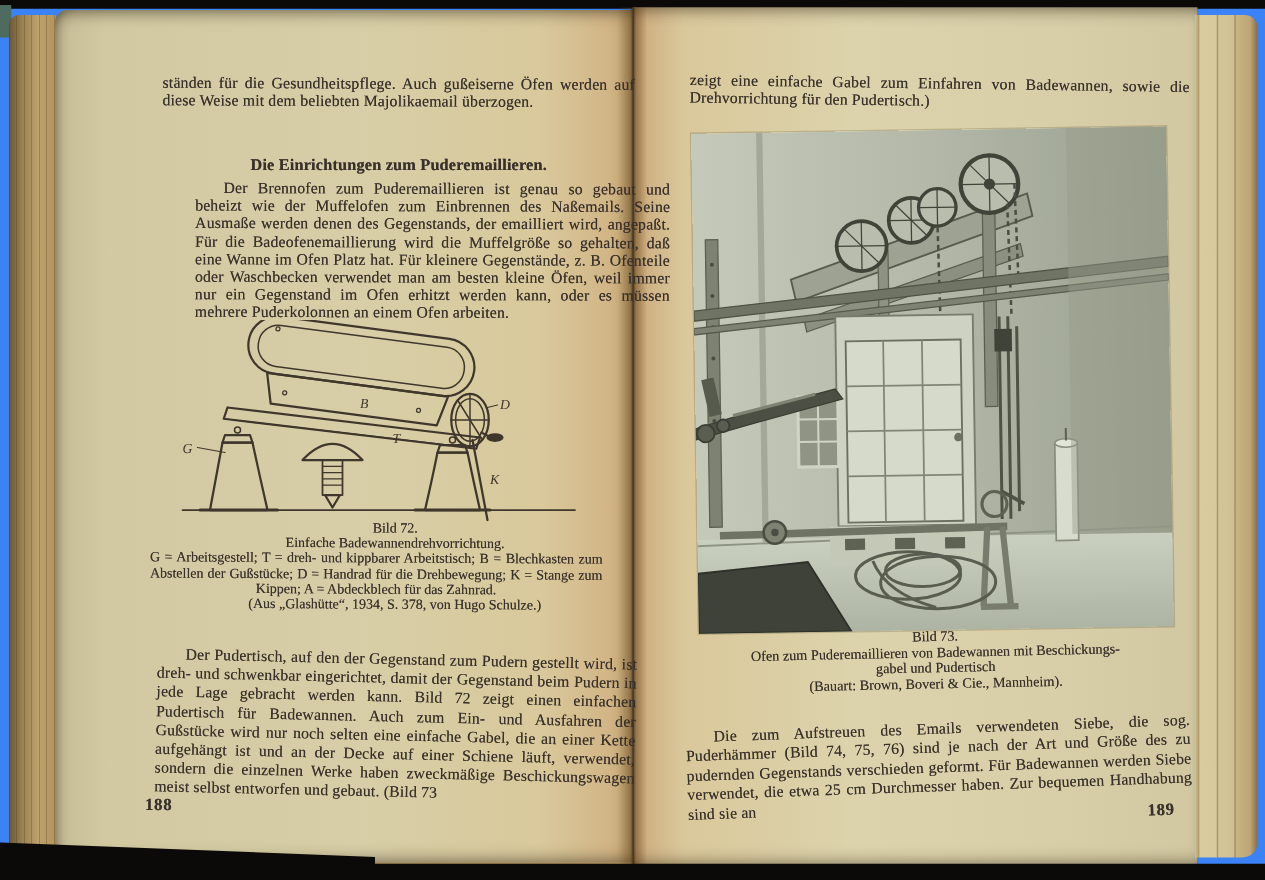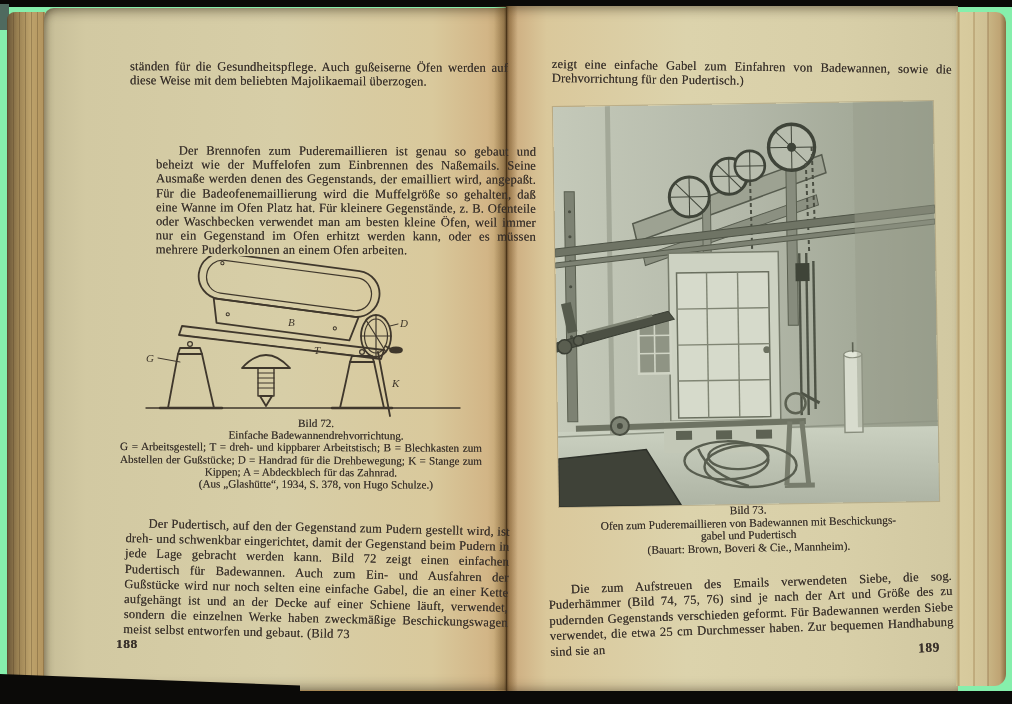--- a/index.html
+++ b/index.html
@@ -2,21 +2,21 @@
 <html><head>
 <meta charset="utf-8">
 <style>
   html,body{margin:0;padding:0;}
   body{
     width:1012px;height:704px;overflow:hidden;
     background:#0b0a08;
     font-family:"Liberation Serif", serif;
     color:#38302a;
   }
-  .scene{position:relative;width:1012px;height:704px;overflow:hidden;background:#86efac;}
+  .scene{position:relative;width:1012px;height:704px;overflow:hidden;background:#3b82f6;}
 
   
   .green-sliver{position:absolute;left:0;top:4px;width:9px;height:26px;background:#4f6a5f;}
   .fore-edge-left{
     position:absolute;left:7px;top:12px;width:38px;height:672px;
     background:
       repeating-linear-gradient(90deg, rgba(70,50,25,.28) 0 1px, rgba(0,0,0,0) 1px 6px),
       linear-gradient(90deg,#6a5638 0%,#9a8152 28%,#bda26b 62%,#b2935d 100%);
     border-radius:8px 0 0 12px;
   }
@@ -89,20 +89,21 @@
   <div class="fore-edge-left"></div>
   <div class="under-pages"></div>
 
   <div class="page-left"></div>
   <div class="page-right"></div>
   <div class="gutter"></div>
   <div class="edge-right"></div>
 
   <p class="txt body-sz" id="lp-para1">ständen für die Gesundheitspflege. Auch gußeiserne Öfen werden auf diese Weise mit dem beliebten Majolikaemail überzogen.</p>
 
+  <p class="txt body-sz center bold" id="lp-heading">Die Einrichtungen zum Puderemaillieren.</p>
 
   <p class="txt body-sz indent" id="lp-para2">Der Brennofen zum Puderemaillieren ist genau so gebaut und beheizt wie der Muffelofen zum Einbrennen des Naßemails. Seine Ausmaße werden denen des Gegenstands, der emailliert wird, angepaßt. Für die Badeofenemaillierung wird die Muffelgröße so gehalten, daß eine Wanne im Ofen Platz hat. Für kleinere Gegenstände, z. B. Ofenteile oder Waschbecken verwendet man am besten kleine Öfen, weil immer nur ein Gegenstand im Ofen erhitzt werden kann, oder es müssen mehrere Puderkolonnen an einem Ofen arbeiten.</p>
 
   <div id="fig72">
     <svg viewBox="0 0 330 163" width="330" height="163">
       <g stroke="#3f372c" fill="none" stroke-width="1.8" stroke-linejoin="round" stroke-linecap="round">
 
         <line x1="8" y1="152" x2="322" y2="152" stroke-width="1.4"></line>
 
         <g>

